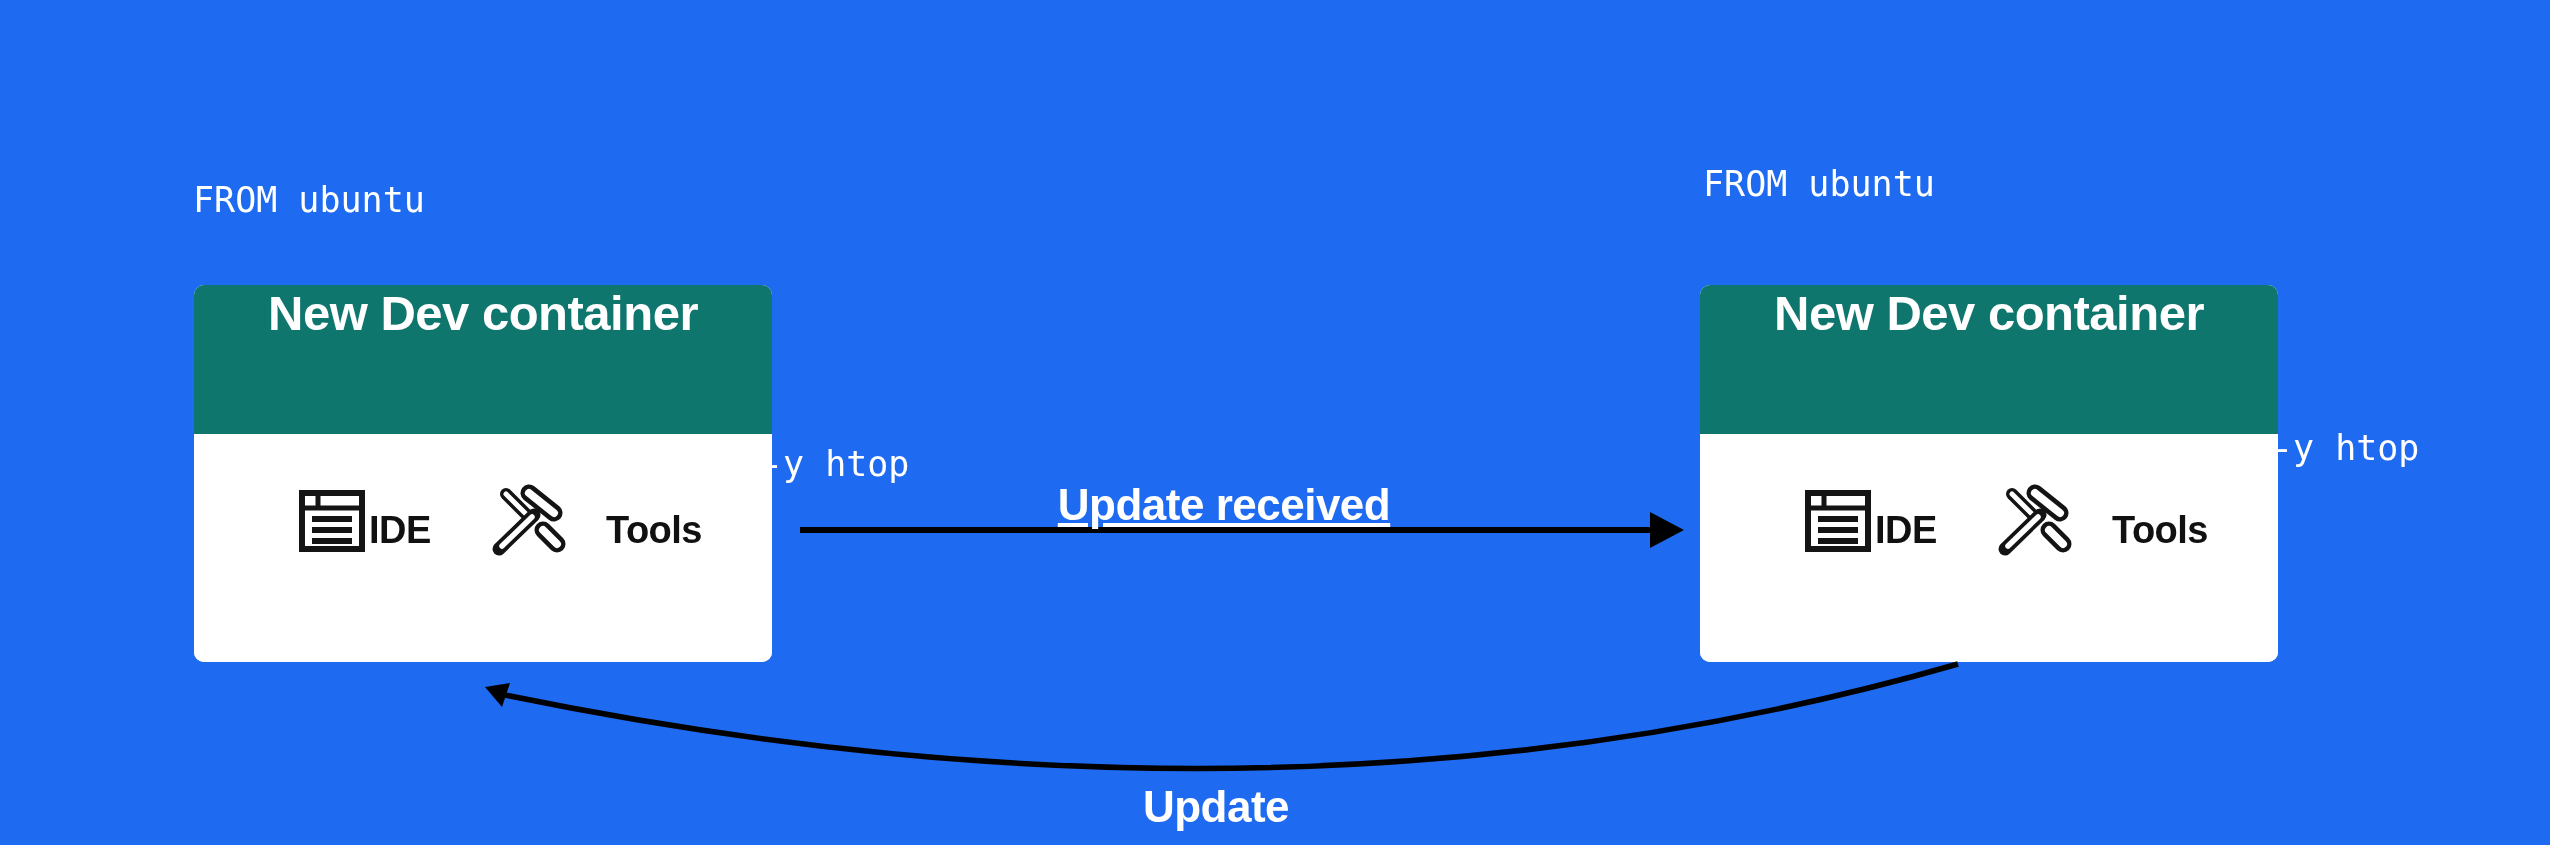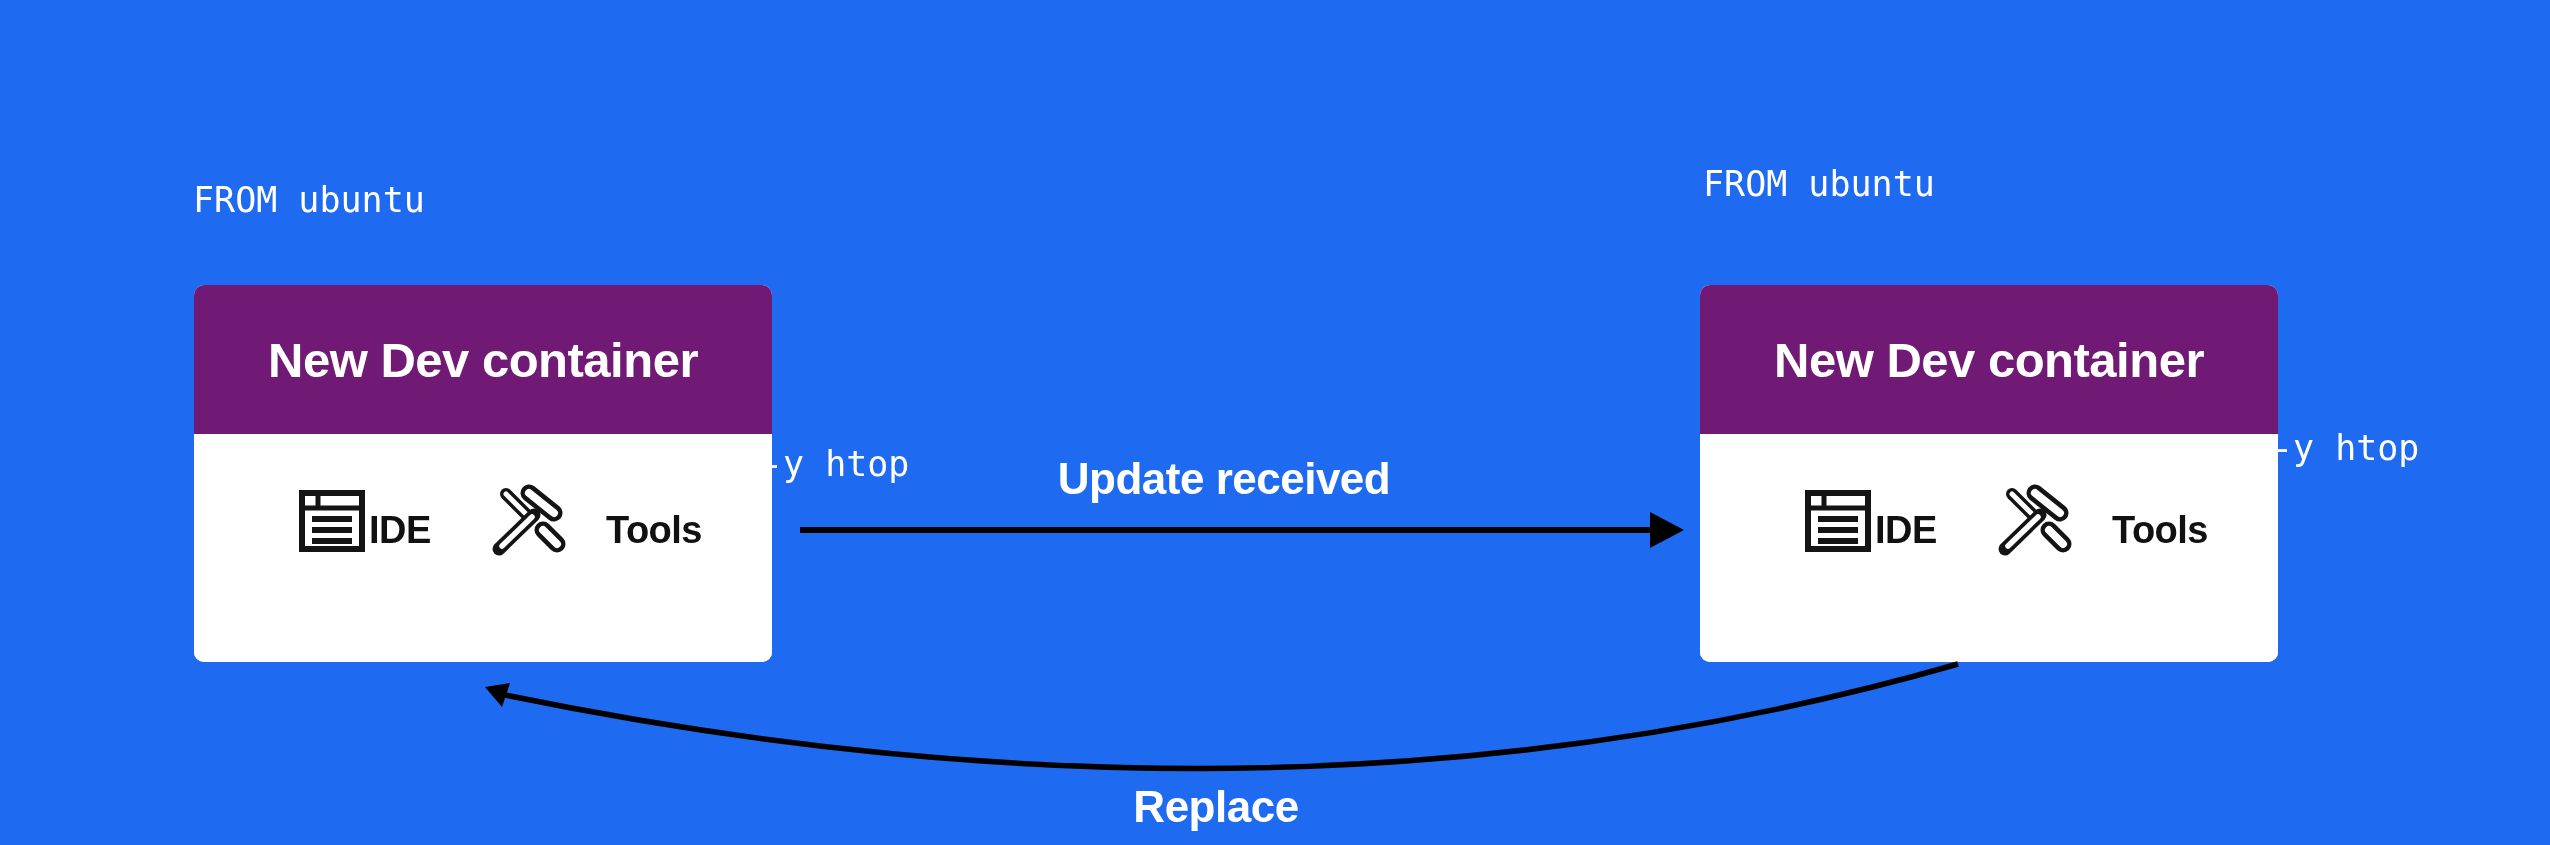--- a/index.html
+++ b/index.html
@@ -31,23 +31,23 @@
     height: 377px;
     border-radius: 10px;
     background: #ffffff;
     overflow: hidden;
   }
   .dev-card.left { left: 194px; }
   .dev-card.right { left: 1700px; }
 
   .dev-card .card-header {
     height: 149px;
-    background: #701a75;
+    background: #0f766e;
     display: flex;
-    align-items: center;
+    align-items: flex-start;
     justify-content: center;
   }
   .dev-card .card-title {
     color: #ffffff;
     font-size: 49px;
     font-weight: bold;
     letter-spacing: -0.5px;
   }
   .dev-card .card-body {
     position: relative;
@@ -75,21 +75,21 @@
   
   .flow-label {
     position: absolute;
     width: 400px;
     text-align: center;
     color: #ffffff;
     font-size: 44px;
     font-weight: bold;
     letter-spacing: -0.5px;
   }
-  .flow-label.update { left: 1024px; top: 454px; }
+  .flow-label.update { left: 1024px; top: 480px; text-decoration: underline; }
   .flow-label.replace { left: 1016px; top: 782px; }
 
   .arrows-svg { position: absolute; left: 0; top: 0; width: 2550px; height: 845px; pointer-events: none; }
 </style>
 </head>
 <body>
 
 <div class="canvas">
 
   <div class="code-block left">
@@ -196,15 +196,15 @@
       <polygon points="1650,512 1684,530 1650,548" fill="#000000"></polygon>
     </g>
 
     <g>
       <path d="M1958 664 Q1290 856 505 695" stroke="#000000" stroke-width="5.5" fill="none"></path>
       <polygon points="485,687 510,683 502,707" fill="#000000"></polygon>
     </g>
   </svg>
 
   <div class="flow-label update">Update received</div>
-  <div class="flow-label replace">Replace</div>
+  <div class="flow-label replace">Update</div>
 
 </div>
 
 </body></html>

